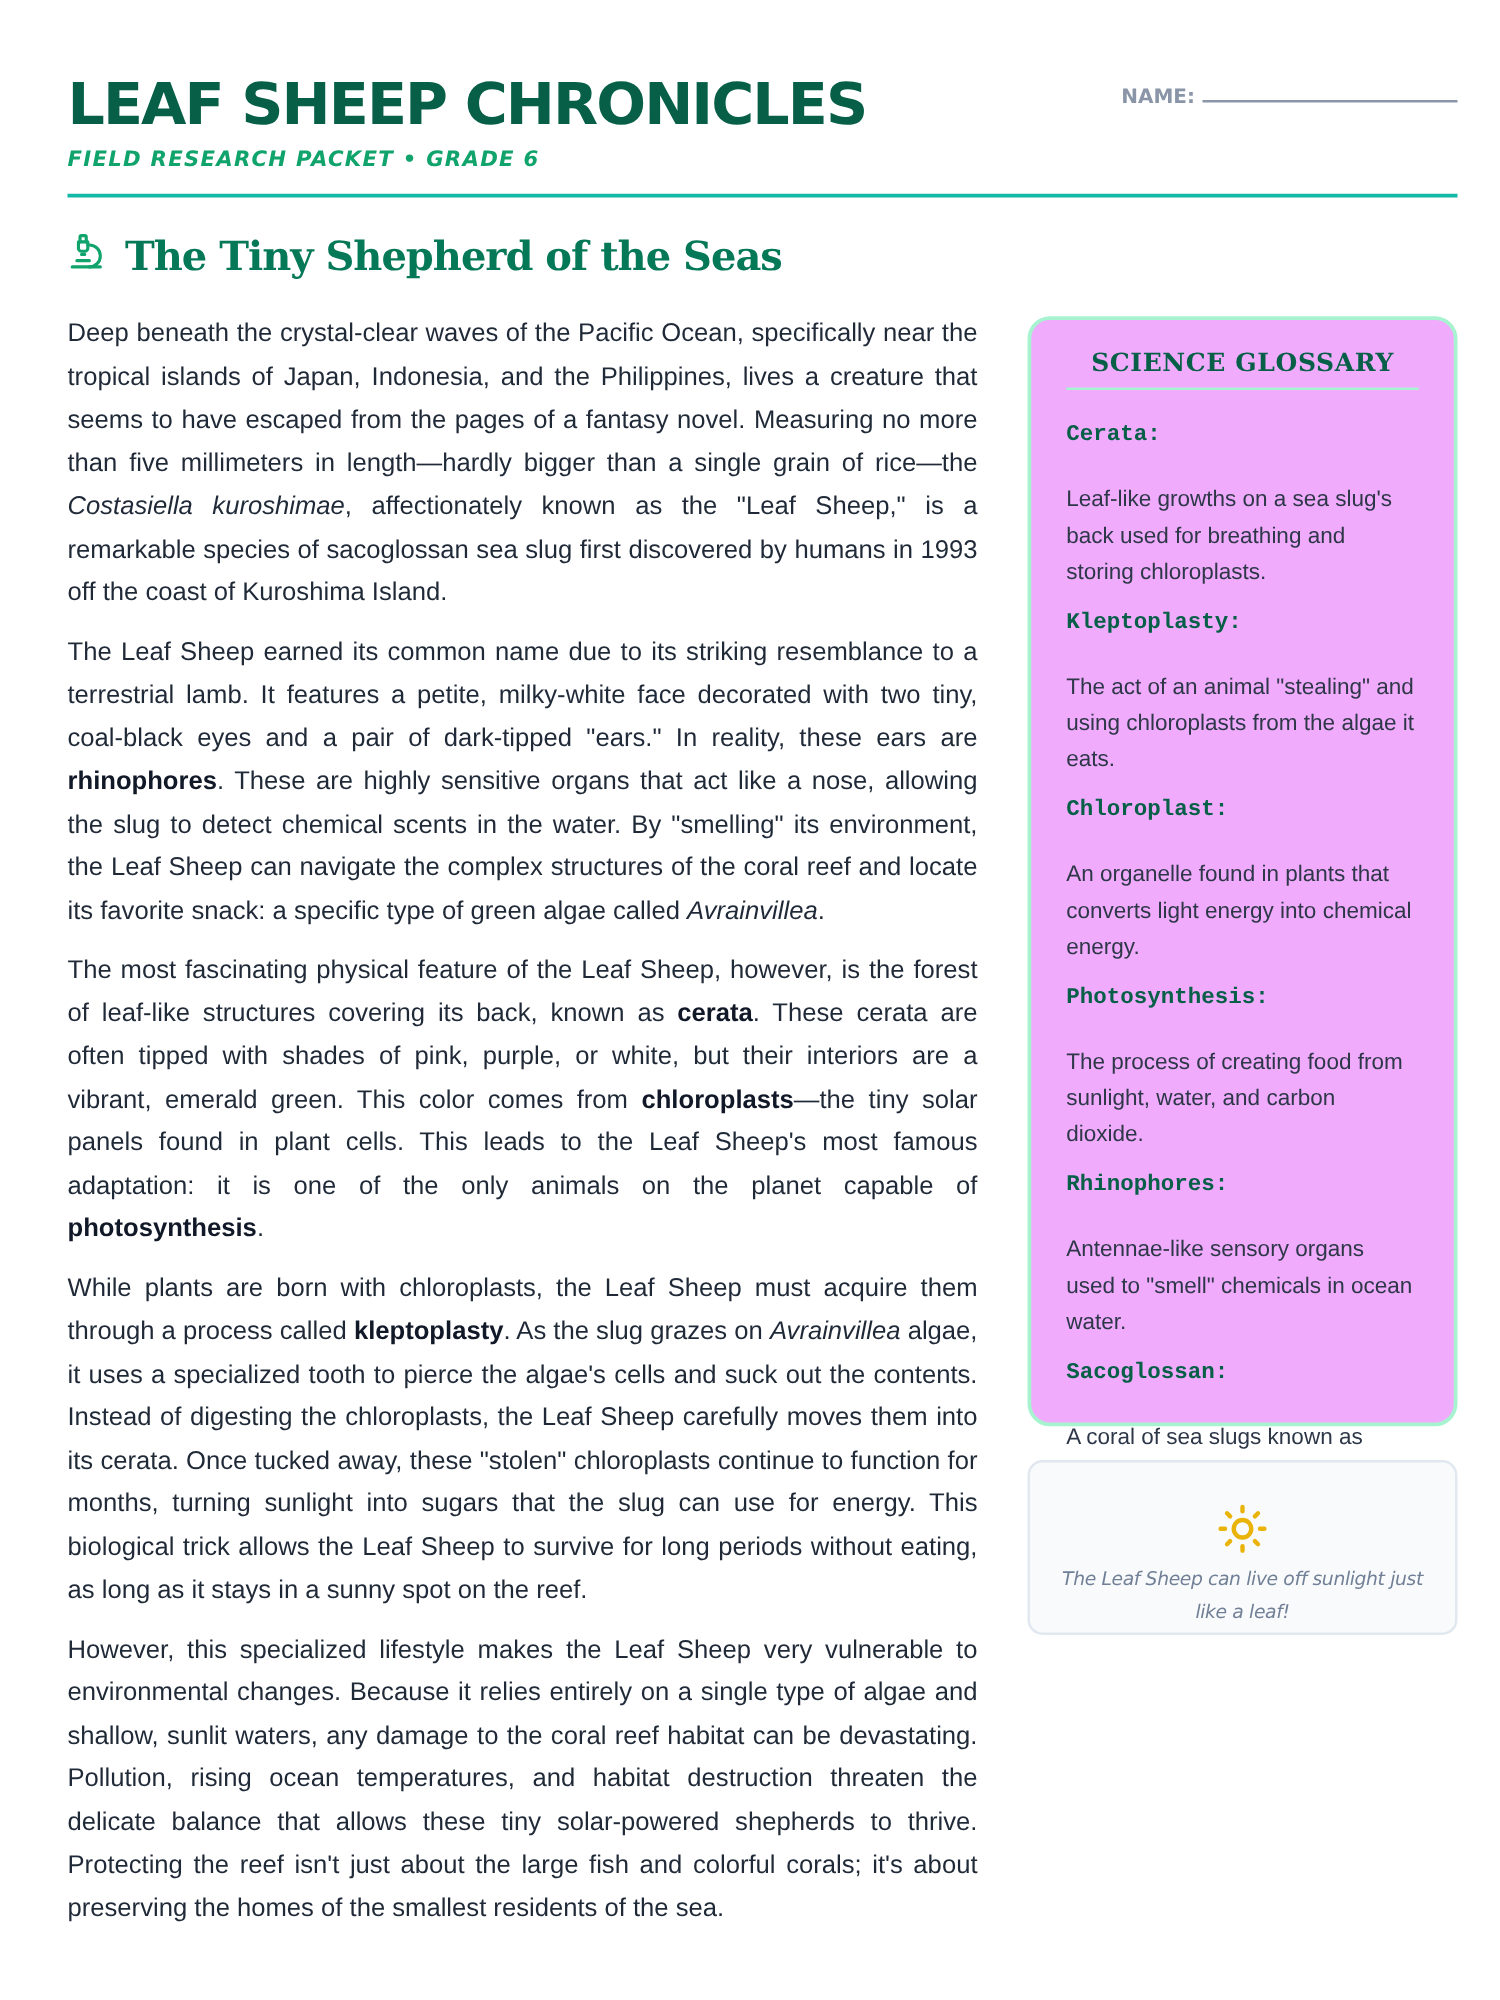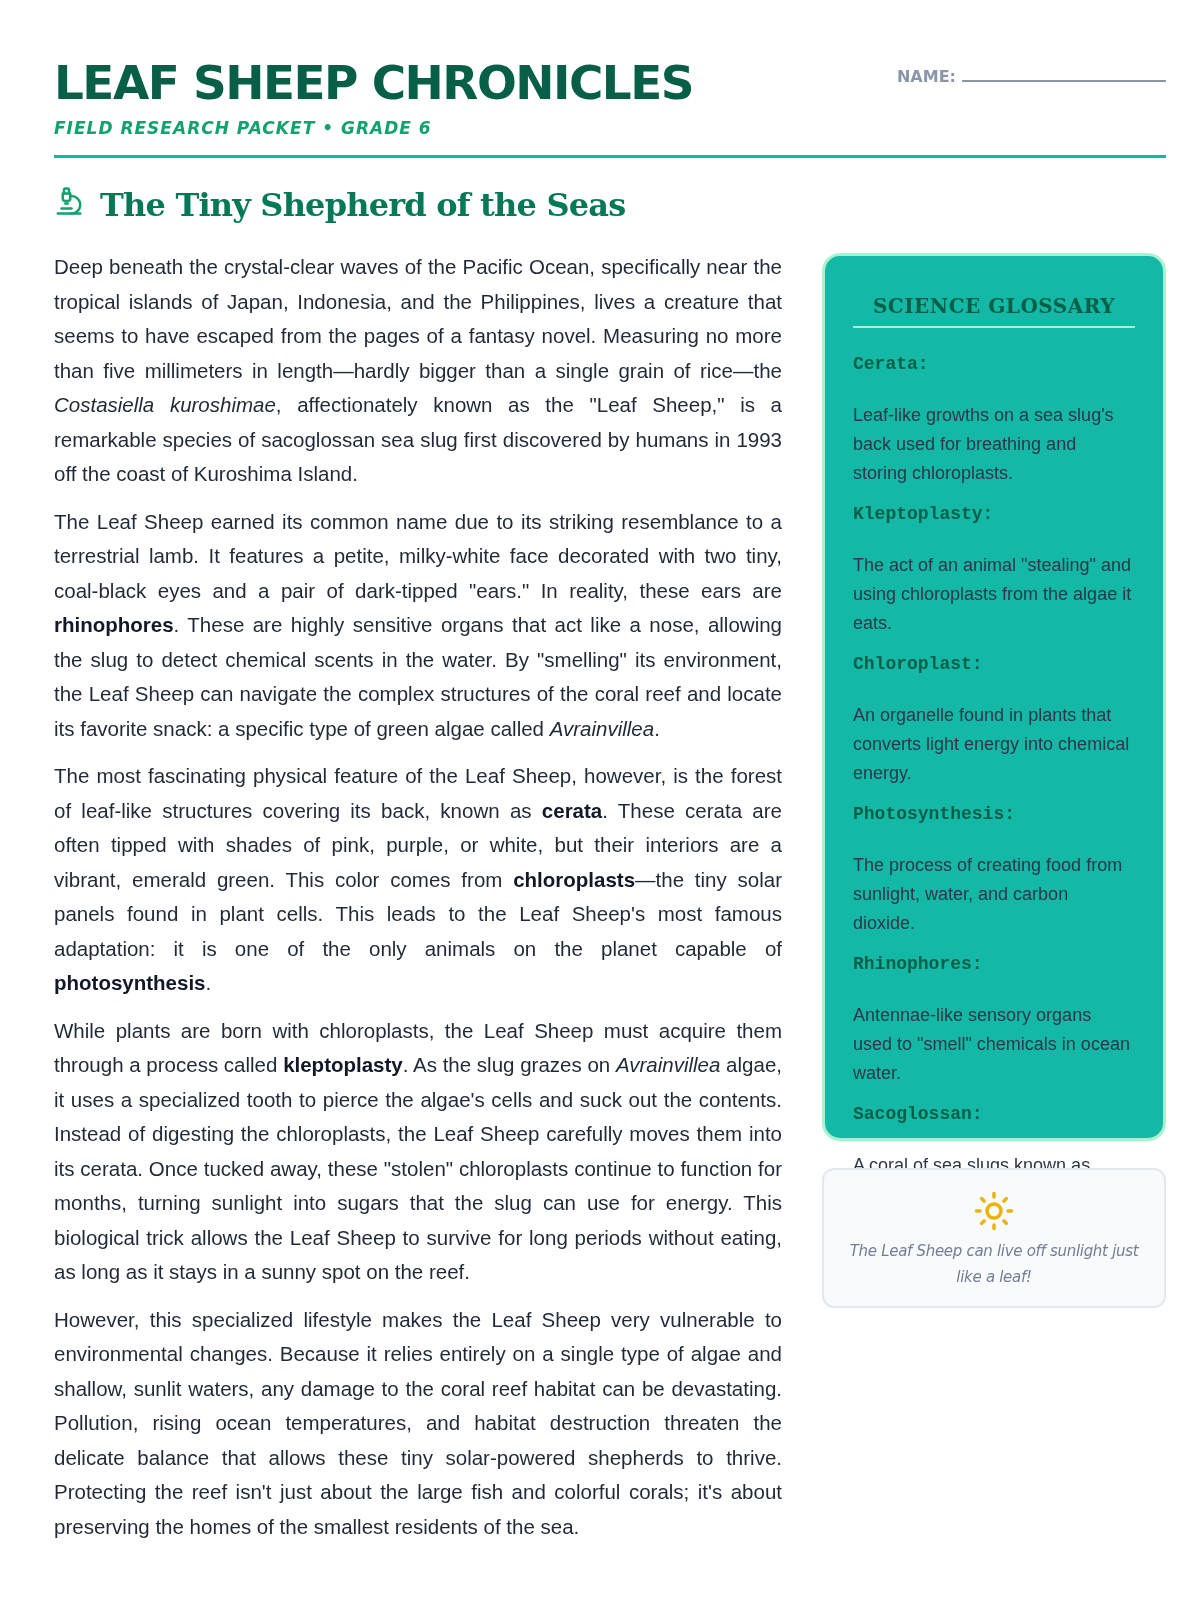--- a/index.html
+++ b/index.html
@@ -15,27 +15,27 @@
 
   .section-title { position: absolute; left: 54px; top: 186px; display: flex; align-items: flex-start; }
   .section-title .icon { width: 30px; height: 30px; margin-right: 16px; }
   .section-title h2 { font-family: "DejaVu Serif", serif; font-size: 32px; font-weight: bold; color: #047857; letter-spacing: -0.8px; }
 
   .article { position: absolute; left: 54px; top: 250px; width: 728px; font-family: "Liberation Sans", sans-serif; font-size: 20.5px; line-height: 34.5px; color: #1f2937; text-align: justify; }
   .article p { margin-bottom: 13px; }
   .article b { font-weight: bold; color: #111827; }
   .article i { font-style: italic; }
 
-  .glossary { position: absolute; left: 822px; top: 253px; width: 344px; height: 888px; background: #14b8a6; border: 3px solid #a7f3d0; border-radius: 18px; padding: 38px 28px; }
+  .glossary { position: absolute; left: 822px; top: 253px; width: 344px; height: 888px; background: #f0abfc; border: 3px solid #a7f3d0; border-radius: 18px; padding: 22px 28px; }
   .glossary h3 { font-family: "DejaVu Serif", serif; font-size: 20px; font-weight: bold; color: #065f46; text-align: center; letter-spacing: 0.5px; padding-bottom: 8px; border-bottom: 2px solid #a7f3d0; margin-bottom: 22px; }
   .term { margin-bottom: 12px; }
   .term-name { font-family: Liberation Mono, monospace; font-size: 18px; font-weight: bold; color: #065f46; line-height: 28px; }
   .term-def { font-family: "Liberation Sans", sans-serif; font-size: 18px; color: #2d3748; line-height: 29px; margin-top: 23px; }
 
-  .callout { position: absolute; left: 822px; top: 1168px; width: 344px; height: 140px; background: #f8fafc; border: 2px solid #e2e8f0; border-radius: 12px; text-align: center; padding-top: 20px; }
+  .callout { position: absolute; left: 822px; top: 1168px; width: 344px; height: 140px; background: #f8fafc; border: 2px solid #e2e8f0; border-radius: 12px; text-align: center; padding-top: 32px; }
   .callout .sun { width: 42px; height: 42px; margin: 0 auto 6px auto; display: block; }
   .callout p { font-family: "DejaVu Sans", sans-serif; font-style: italic; font-size: 15px; line-height: 26px; color: #718096; padding: 0 24px; letter-spacing: -0.3px; }
 </style>
 </head>
 <body>
 
 <div class="header">
   <div class="title">LEAF SHEEP CHRONICLES</div>
   <div class="subtitle">FIELD RESEARCH PACKET • GRADE 6</div>
   <div class="student-fields">

